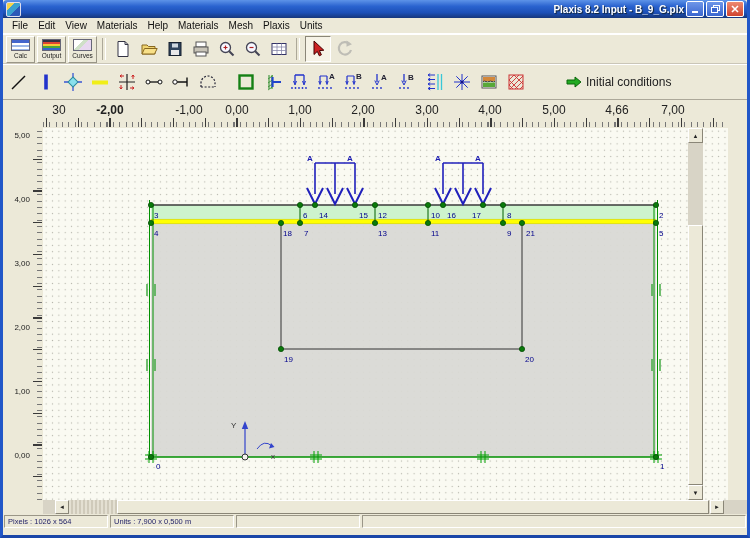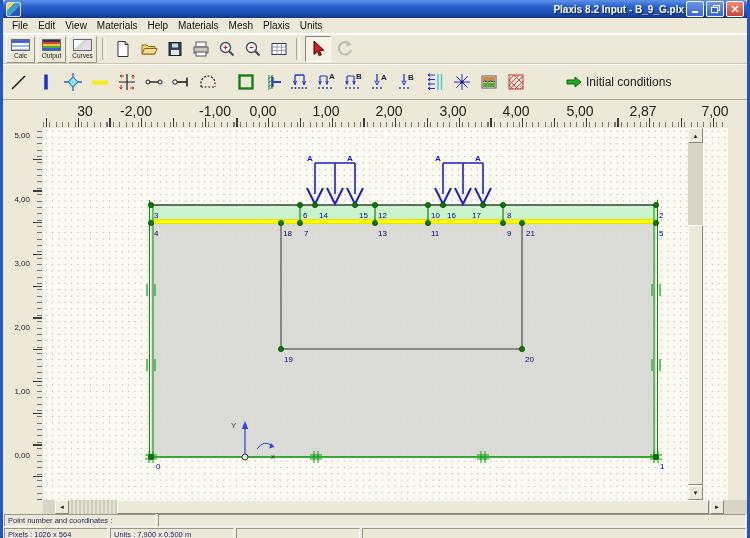--- a/index.html
+++ b/index.html
@@ -33,21 +33,21 @@
   .ico.pressed{background:#f6f3e6;border:1px solid;border-color:#8a8677 #fff #fff #8a8677;}
   .ico.disabled{opacity:.55;}
   .sep{width:2px;height:22px;margin:0 3px;border-left:1px solid #aca899;border-right:1px solid #fff;}
   .toolbar2{height:34px;display:flex;align-items:center;gap:3px;padding-left:4px;background:#ece9d8;
     border-top:1px solid #fff;border-bottom:1px solid #aca899;}
   .gap8{width:8px;} .gap26{width:26px;}
   .initcond{display:flex;align-items:center;gap:4px;height:22px;padding:0 6px;background:#ece9d8;}
   .initcond .txt{font-size:12px;color:#222;}
   
   .rulerTop{position:relative;height:28px;background:#ece9d8;}
-  .rulerTop .rlabel{position:absolute;top:3px;font-size:14px;color:#222;transform:translateX(-50%);margin-left:26px;}
+  .rulerTop .rlabel{position:absolute;top:3px;font-size:12px;color:#222;transform:translateX(-50%);}
   .rulerTop .ticks{position:absolute;left:40px;width:685px;bottom:1px;height:9px;
     background-image:repeating-linear-gradient(90deg,#3a3a3a 0,#3a3a3a 1px,transparent 1px,transparent 31.75px),
                      repeating-linear-gradient(90deg,#777 0,#777 1px,transparent 1px,transparent 6.35px);
     background-size:100% 9px,100% 5px;background-repeat:no-repeat;background-position:3px bottom,0 bottom;}
   .main{position:relative;height:372px;background:#ece9d8;}
   .rulerLeft{position:absolute;left:0;top:0;width:40px;height:372px;}
   .rulerLeft .rlabel{position:absolute;right:13px;font-size:8px;color:#222;transform:translateY(-50%);}
   .rulerLeft .ticks{position:absolute;right:1px;top:0;height:100%;width:9px;
     background-image:repeating-linear-gradient(0deg,#3a3a3a 0,#3a3a3a 1px,transparent 1px,transparent 31.75px),
                      repeating-linear-gradient(0deg,#777 0,#777 1px,transparent 1px,transparent 6.35px);
@@ -357,30 +357,30 @@
       <svg width="16" height="12">
           <polygon points="1,4 9,4 9,1 15,6 9,11 9,8 1,8" fill="#22aa22" stroke="#0a660a"></polygon>
         </svg>
       <span class="txt">Initial conditions</span>
     </div>
   </div>
 
   <div class="rulerTop" id="ruler-top">
     <div class="ticks"></div>
   <span class="rlabel" style="left: 56px;">30</span>
-      <span class="rlabel" style="left: 107px;">-2,00</span>
+      <span class="rlabel" style="left: 107px; font-weight: bold;">-2,00</span>
       <span class="rlabel" style="left: 186px;">-1,00</span>
       <span class="rlabel" style="left: 234px;">0,00</span>
       <span class="rlabel" style="left: 297px;">1,00</span>
       <span class="rlabel" style="left: 360px;">2,00</span>
       <span class="rlabel" style="left: 424px;">3,00</span>
       <span class="rlabel" style="left: 487px;">4,00</span>
       <span class="rlabel" style="left: 551px;">5,00</span>
-      <span class="rlabel" style="left: 614px;">2,87</span>
-      <span class="rlabel" style="left: 686px;">7,00</span>
+      <span class="rlabel" style="left: 614px;">4,66</span>
+      <span class="rlabel" style="left: 670px;">7,00</span>
     </div>
 
   <div class="main">
     <div class="rulerLeft" id="ruler-left">
       <div class="ticks"></div>
     <span class="rlabel" style="top: 7px;">5,00</span>
         <span class="rlabel" style="top: 71px;">4,00</span>
         <span class="rlabel" style="top: 135px;">3,00</span>
         <span class="rlabel" style="top: 199px;">2,00</span>
         <span class="rlabel" style="top: 263px;">1,00</span>
@@ -524,24 +524,20 @@
   <div class="hscrollrow">
     <div class="hbar">
       <div class="hbtn" style="left:12px;top:0;">◄</div>
       <div class="htrack"></div>
       <div class="hthumb"></div>
       <div class="hbtn" style="left:667px;top:0;">►</div>
     </div>
     <div class="corner"></div>
   </div>
 
-  <div class="hintrow">
-    <div class="panel" style="width:152px;">Point number and coordinates :</div>
-    <div class="panel" style="flex:1;"></div>
-  </div>
 
   <div class="statrow">
     <div class="panel" style="width:104px;">Pixels : 1026 x 564</div>
     <div class="panel" style="width:124px;">Units : 7,900 x 0,500 m</div>
     <div class="panel" style="width:124px;"></div>
     <div class="panel" style="flex:1;"></div>
   </div>
 
 </div>
 

